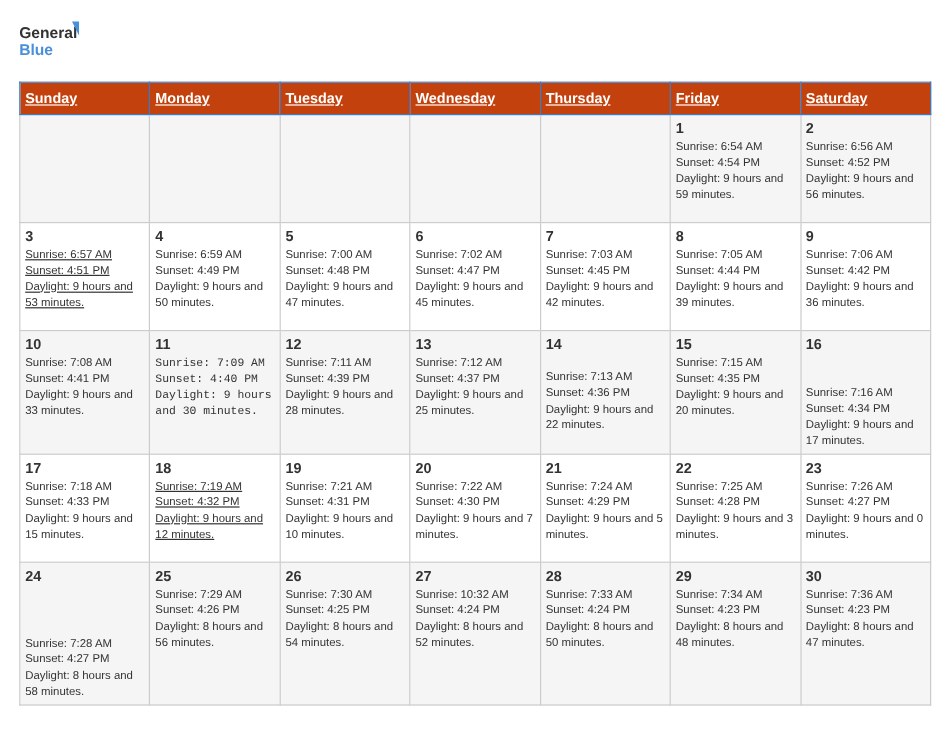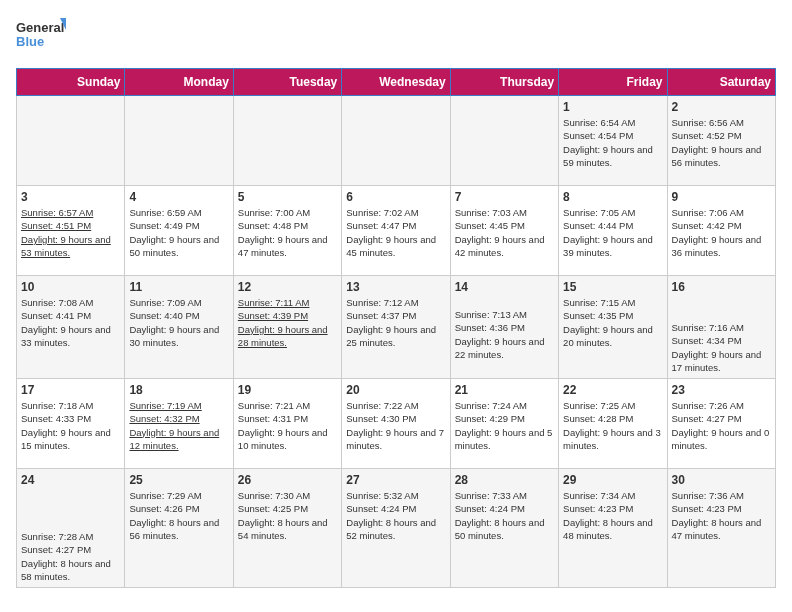--- a/index.html
+++ b/index.html
@@ -31,27 +31,28 @@
     }
     .subtitle {
       font-size: 14px;
       color: #555;
     }
     table {
       width: 100%;
       border-collapse: collapse;
     }
     thead tr th {
-      background-color: #be185d;
+      background-color: #c2410c;
       color: #fff;
       font-size: 12px;
       font-weight: bold;
       padding: 6px 4px;
-      text-align: right;
+      text-align: left;
       border: 1px solid #3a7bc8;
+      text-decoration: underline;
     }
     tbody tr td {
       border: 1px solid #ccc;
       vertical-align: top;
       padding: 4px;
       font-size: 10px;
       color: #333;
       width: 14.28%;
       height: 90px;
     }
@@ -168,27 +169,27 @@
       </tr>
       <tr>
         <td>
           <span class="day-number">10</span>
           <div class="day-info" style="white-space: pre-line;">Sunrise: 7:08 AM
 Sunset: 4:41 PM
 Daylight: 9 hours and 33 minutes.</div>
         </td>
         <td>
           <span class="day-number">11</span>
-          <div class="day-info" style="white-space: pre-line;">Sunrise: 7:09 AM
+          <div class="day-info" style="white-space: pre-line; font-family: Liberation Mono, monospace;">Sunrise: 7:09 AM
 Sunset: 4:40 PM
 Daylight: 9 hours and 30 minutes.</div>
         </td>
         <td>
           <span class="day-number">12</span>
-          <div class="day-info" style="white-space: pre-line; text-decoration: underline;">Sunrise: 7:11 AM
+          <div class="day-info" style="white-space: pre-line;">Sunrise: 7:11 AM
 Sunset: 4:39 PM
 Daylight: 9 hours and 28 minutes.</div>
         </td>
         <td>
           <span class="day-number">13</span>
           <div class="day-info" style="white-space: pre-line;">Sunrise: 7:12 AM
 Sunset: 4:37 PM
 Daylight: 9 hours and 25 minutes.</div>
         </td>
         <td>
@@ -268,21 +269,21 @@
 Daylight: 8 hours and 56 minutes.</div>
         </td>
         <td>
           <span class="day-number">26</span>
           <div class="day-info" style="white-space: pre-line;">Sunrise: 7:30 AM
 Sunset: 4:25 PM
 Daylight: 8 hours and 54 minutes.</div>
         </td>
         <td>
           <span class="day-number">27</span>
-          <div class="day-info" style="white-space: pre-line;">Sunrise: 5:32 AM
+          <div class="day-info" style="white-space: pre-line;">Sunrise: 10:32 AM
 Sunset: 4:24 PM
 Daylight: 8 hours and 52 minutes.</div>
         </td>
         <td>
           <span class="day-number">28</span>
           <div class="day-info" style="white-space: pre-line;">Sunrise: 7:33 AM
 Sunset: 4:24 PM
 Daylight: 8 hours and 50 minutes.</div>
         </td>
         <td>

